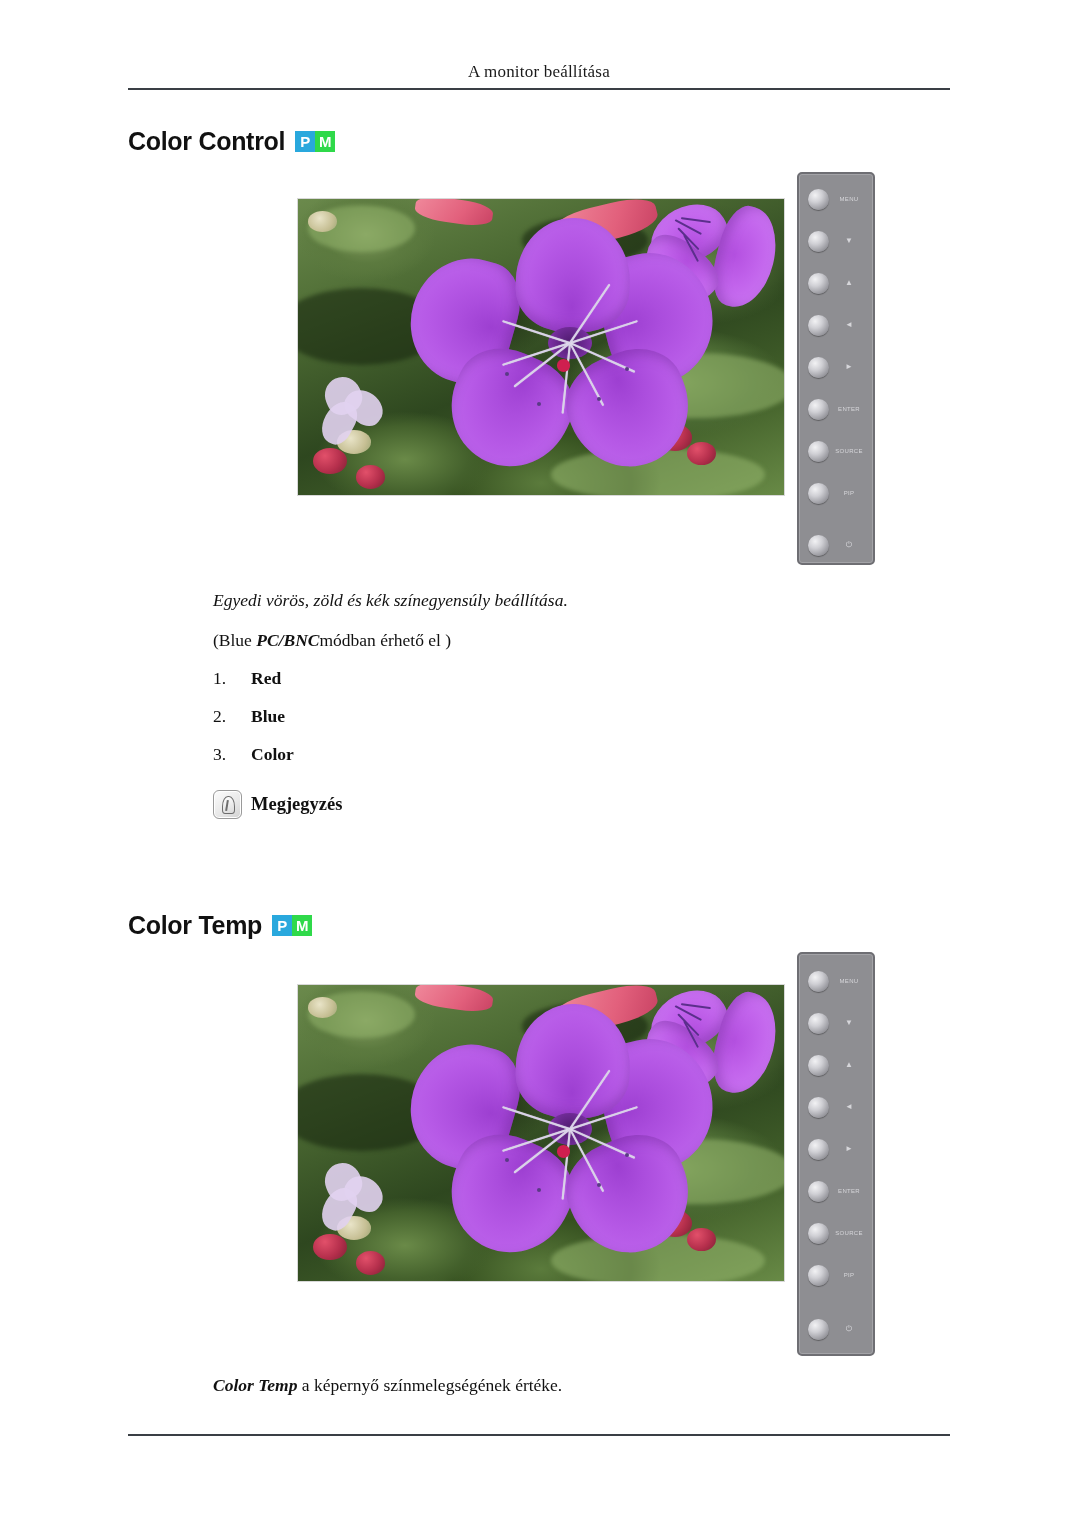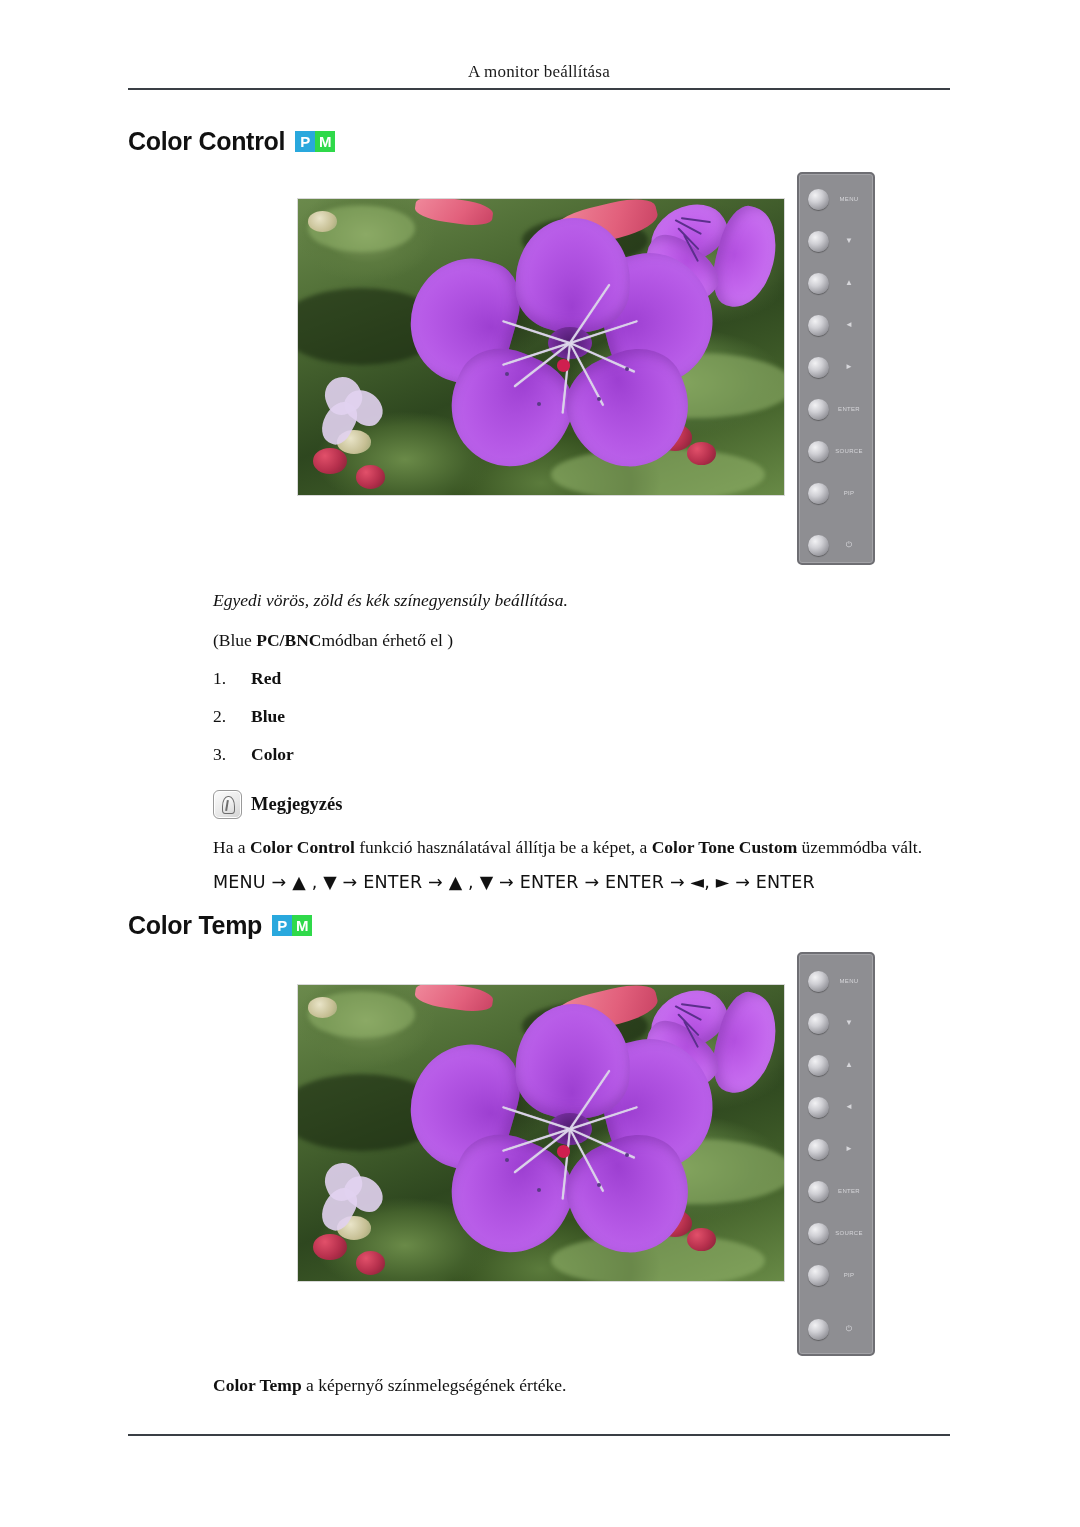--- a/index.html
+++ b/index.html
@@ -342,21 +342,21 @@
     background: #6d6d6d;
     transform: rotate(9deg);
   }
   .note-title {
     font-family: "Liberation Serif", serif;
     font-weight: bold;
     font-size: 18.5px;
     color: #111;
   }
 
-  b, .b { font-weight: bold; }
+  b, .b { font-weight: bold; font-style: italic; }
   .arrow { font-family: "DejaVu Sans", sans-serif; }
 </style>
 </head>
 <body>
 
 <div class="page">
 
   <div class="running-header">A monitor beállítása</div>
   <div class="rule rule-top"></div>
 
@@ -486,25 +486,21 @@
         <span class="idx">3.</span>
         <span class="lbl">Color</span>
       </li>
   </ul>
 
   <div class="note-head">
     <span class="note-icon"></span>
     <span class="note-title">Megjegyzés</span>
   </div>
 
-  <div class="body-text t-note-body">
-    <span>Ha a </span><b>Color Control</b><span> funkció használatával állítja be a képet, a </span><b>Color Tone Custom</b><span> üzemmódba vált.</span>
-  </div>
-
-  <div class="body-text t-menu-path arrow">MENU → ▲ , ▼ → ENTER → ▲ , ▼ → ENTER → ENTER → ◄, ► → ENTER</div>
+
 
   <div class="section-heading h-color-temp">
     <span>Color Temp</span>
     <span class="badges">
       <span class="badge badge-p">P</span>
       <span class="badge badge-m">M</span>
     </span>
   </div>
 
   <div class="figure fig-2">

